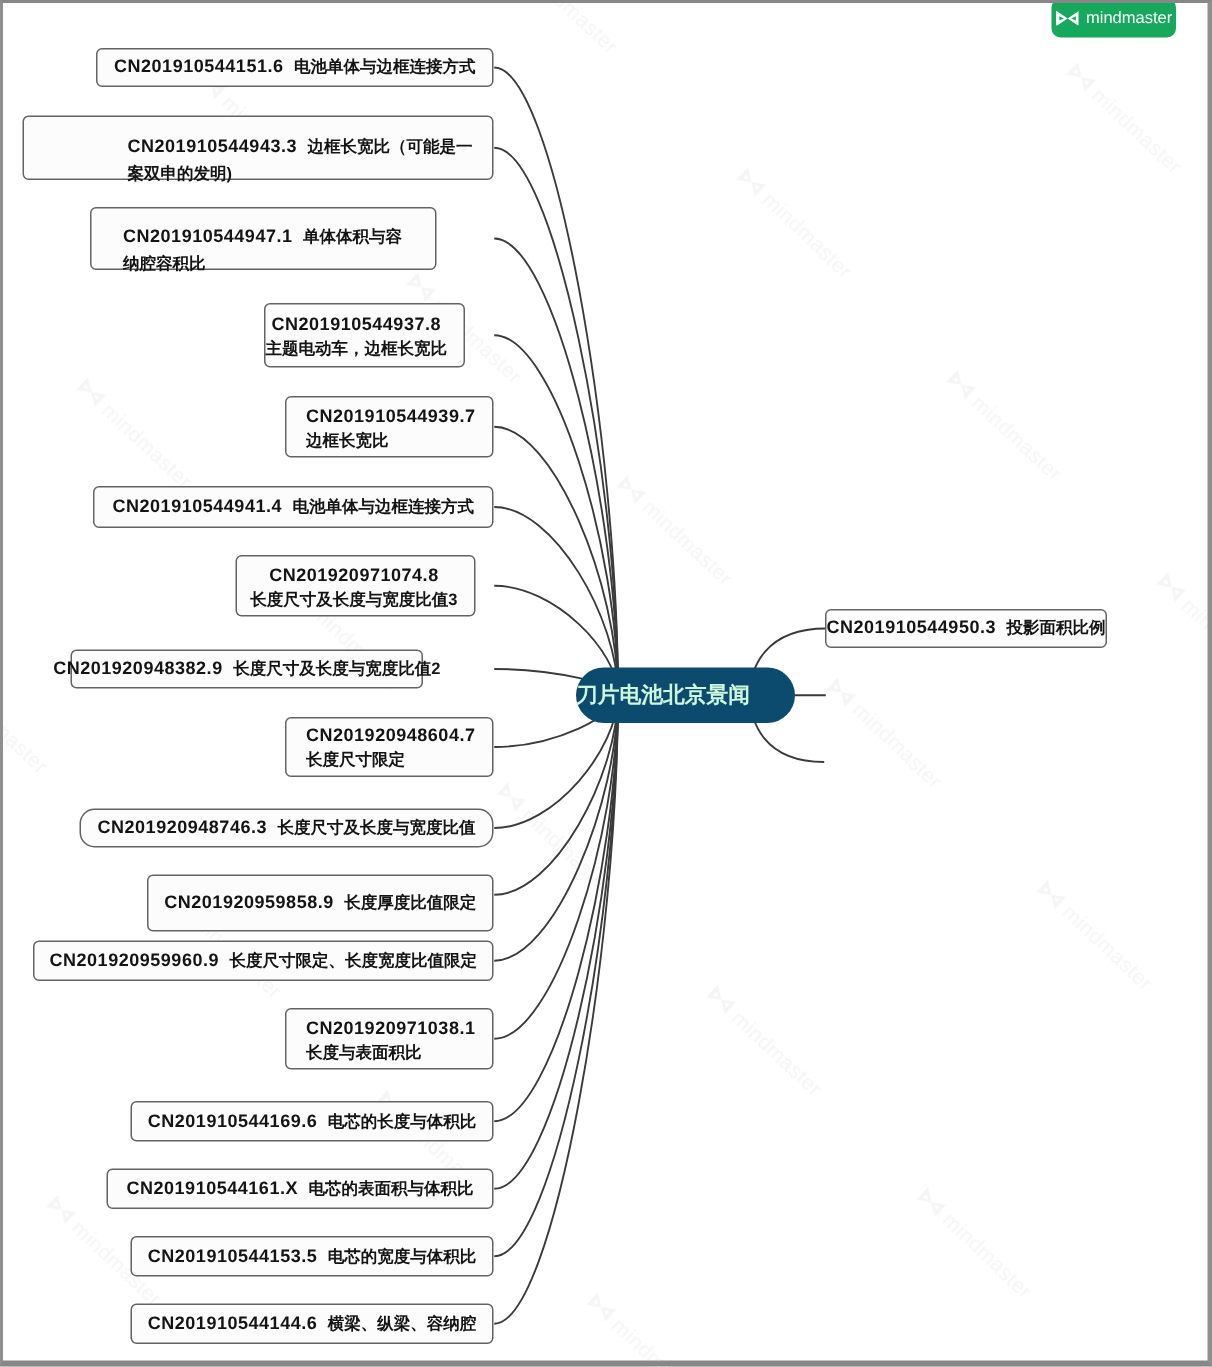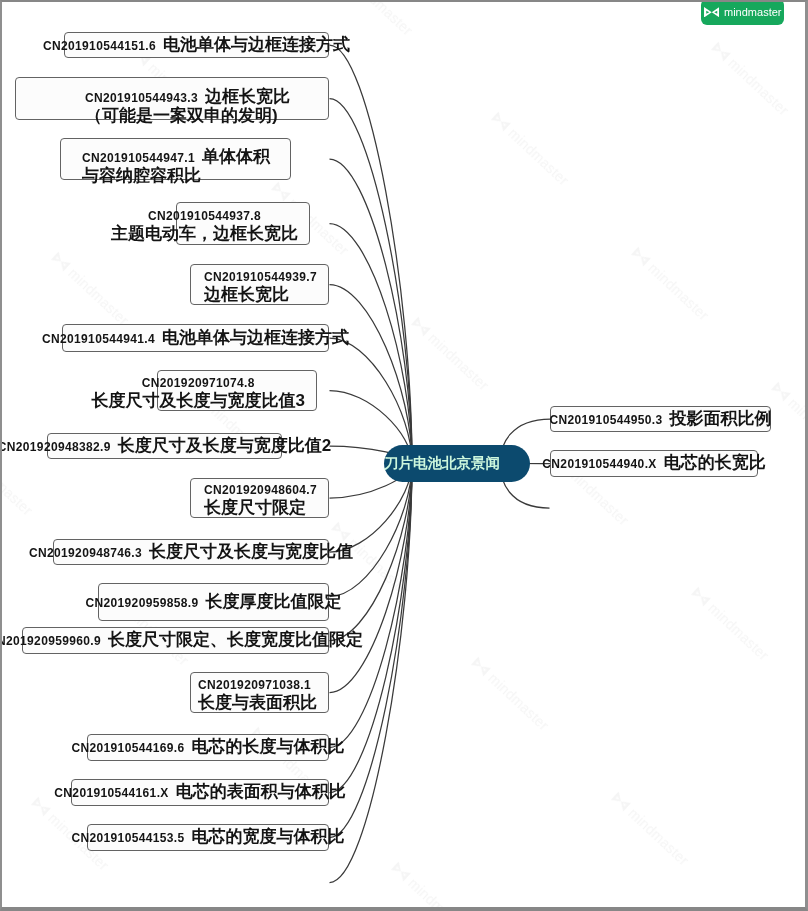--- a/index.html
+++ b/index.html
@@ -15,21 +15,21 @@
        font-family:"Liberation Sans",sans-serif;font-size:12px;color:#141414;line-height:17px;}
   .box .inner{display:block;}
   .box.m1 .inner{white-space:nowrap;}
   .box.m2{justify-content:flex-end;padding-right:11px;}
   .box.m2 .inner{text-align:left;position:relative;top:1px;}
   .box.m2.mc .inner{text-align:center;}
   .box.m2 .ln{display:block;white-space:nowrap;}
   .box.m3{justify-content:flex-end;}
   .box.m3 .inner{text-align:left;word-break:break-all;margin-top:16px;}
   .code{font-weight:700;letter-spacing:0.35px;}
-  .desc{font-weight:700;font-size:17px;}
+  .desc{font-weight:700;font-size:11px;}
   .gap{display:inline-block;width:7px;}
   #wmlayer{position:absolute;left:0;top:0;width:808px;height:911px;overflow:hidden;z-index:0;}
   .wm{position:absolute;transform-origin:0 0;transform:rotate(43deg);display:flex;align-items:center;gap:5px;
        font-family:"Liberation Sans",sans-serif;font-size:14px;color:#f5f5f5;white-space:nowrap;letter-spacing:0.3px;filter:blur(0.5px);}
   .wmicon{display:inline-block;line-height:0;}
   #rootnode{position:absolute;z-index:3;left:384px;top:445px;width:146px;height:37px;border-radius:19px;background:#0c4a6e;
        display:flex;align-items:center;justify-content:flex-start;color:#cdf7dd;font-weight:700;font-size:14.5px;
        font-family:"Liberation Sans",sans-serif;}
   #badge{position:absolute;z-index:4;left:701px;top:-1px;width:83px;height:26px;border-radius:6px;background:#16a85c;
        display:flex;align-items:center;justify-content:center;gap:5px;color:#fff;font-size:11px;font-family:"Liberation Sans",sans-serif;}
@@ -213,21 +213,21 @@
       </div>
   <div class="box m1" style="left:47px;top:433px;width:235px;height:26px;align-items:center;">
         <div class="inner" style=""><span class="ln"><span class="code">CN201920948382.9</span><span class="gap"></span><span class="desc">长度尺寸及长度与宽度比值2</span></span></div>
       </div>
   <div class="box m2" style="left:190px;top:478px;width:139px;height:40px;padding-left:15px;">
         <div class="inner" style="">
           <span class="ln code">CN201920948604.7</span>
           <span class="ln desc">长度尺寸限定</span>
         </div>
       </div>
-  <div class="box m1" style="left:53px;top:539px;width:276px;height:26px;">
+  <div class="box m1" style="left:53px;top:539px;width:276px;height:26px;border-radius:10px;">
         <div class="inner" style=""><span class="ln"><span class="code">CN201920948746.3</span><span class="gap"></span><span class="desc">长度尺寸及长度与宽度比值</span></span></div>
       </div>
   <div class="box m1" style="left:98px;top:583px;width:231px;height:38px;">
         <div class="inner" style=""><span class="ln"><span class="code">CN201920959858.9</span><span class="gap"></span><span class="desc">长度厚度比值限定</span></span></div>
       </div>
   <div class="box m1" style="left:22px;top:627px;width:307px;height:27px;">
         <div class="inner" style=""><span class="ln"><span class="code">CN201920959960.9</span><span class="gap"></span><span class="desc">长度尺寸限定、长度宽度比值限定</span></span></div>
       </div>
   <div class="box m2" style="left:190px;top:672px;width:139px;height:41px;">
         <div class="inner" style="">
@@ -237,25 +237,25 @@
       </div>
   <div class="box m1" style="left:87px;top:734px;width:242px;height:27px;">
         <div class="inner" style=""><span class="ln"><span class="code">CN201910544169.6</span><span class="gap"></span><span class="desc">电芯的长度与体积比</span></span></div>
       </div>
   <div class="box m1" style="left:71px;top:779px;width:258px;height:27px;">
         <div class="inner" style=""><span class="ln"><span class="code">CN201910544161.X</span><span class="gap"></span><span class="desc">电芯的表面积与体积比</span></span></div>
       </div>
   <div class="box m1" style="left:87px;top:824px;width:242px;height:27px;">
         <div class="inner" style=""><span class="ln"><span class="code">CN201910544153.5</span><span class="gap"></span><span class="desc">电芯的宽度与体积比</span></span></div>
       </div>
-  <div class="box m1" style="left:550px;top:406px;width:221px;height:26px;">
+  <div class="box m1" style="left:87px;top:869px;width:242px;height:27px;">
+        <div class="inner" style=""><span class="ln"><span class="code">CN201910544144.6</span><span class="gap"></span><span class="desc">横梁、纵梁、容纳腔</span></span></div>
+      </div>
+  <div class="box m1" style="left:550px;top:406px;width:188px;height:26px;">
         <div class="inner" style=""><span class="ln"><span class="code">CN201910544950.3</span><span class="gap"></span><span class="desc">投影面积比例</span></span></div>
-      </div>
-  <div class="box m1" style="left:550px;top:450px;width:208px;height:27px;">
-        <div class="inner" style=""><span class="ln"><span class="code">CN201910544940.X</span><span class="gap"></span><span class="desc">电芯的长宽比</span></span></div>
       </div>
   <div id="rootnode">
         <span>刀片电池北京景闻</span>
       </div>
   <div id="frameborder"></div>
   <div id="badge">
     <span class="blogo"><svg viewBox="0 0 25 17" width="15.5" height="10.5">
             <path fill-rule="evenodd" d="M0 0 L12.5 8.5 L0 17 Z M3.6 6.1 L8.5 8.5 L3.6 10.9 Z M25 0 L12.5 8.5 L25 17 Z M21.4 6.1 L16.5 8.5 L21.4 10.9 Z" fill="#ffffff"></path>
           </svg></span>
     <span>mindmaster</span>

